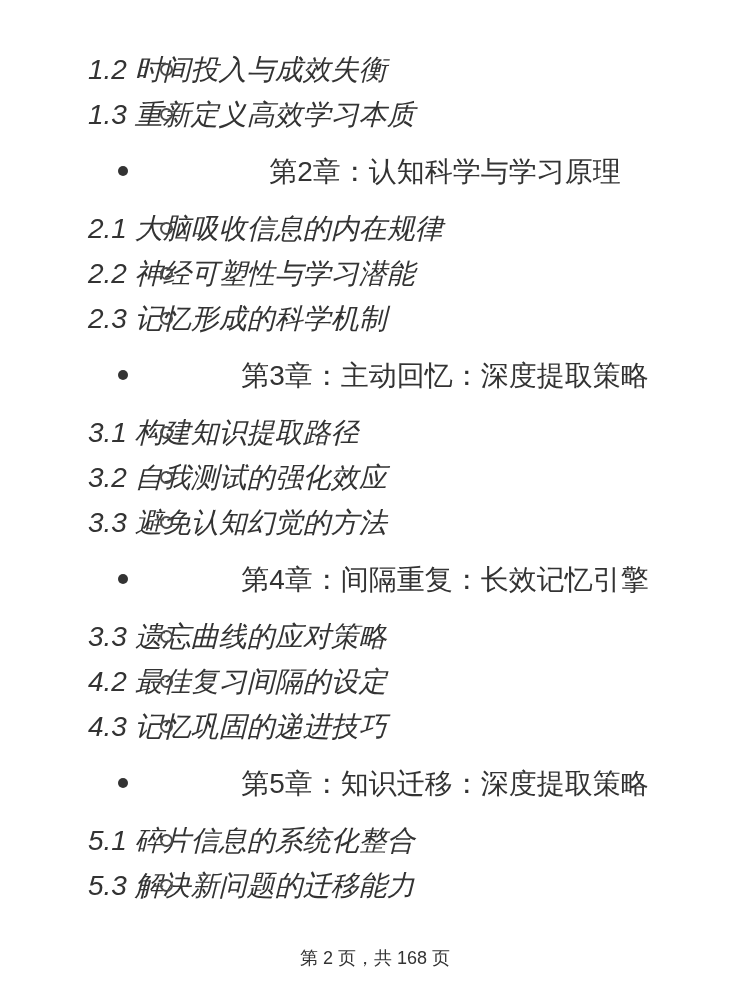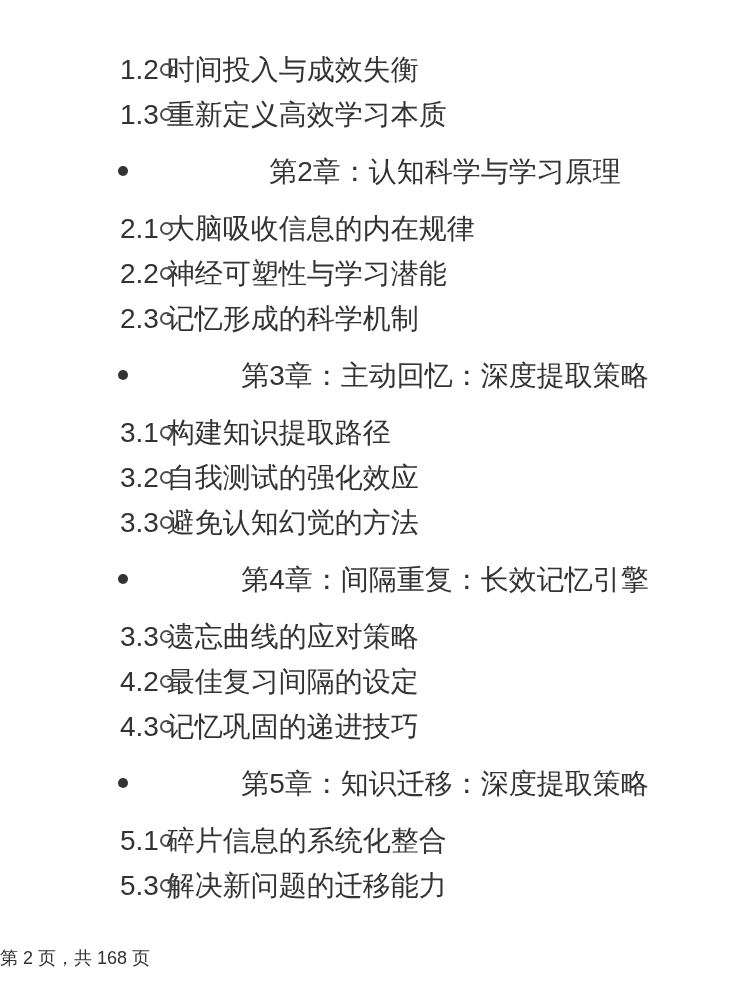--- a/index.html
+++ b/index.html
@@ -26,38 +26,39 @@
     position: absolute;
     left: 118px;
     top: 17px;
     width: 10px;
     height: 10px;
     border-radius: 50%;
     background: #333333;
   }
   .sub-group { margin: 12px 0; }
   .sub-group.first { margin-top: 0; }
-  .sub-row { padding-left: 120px; }
+  .sub-row { padding-left: 88px; font-style: italic; }
   .sub-row::before {
     content: "";
     position: absolute;
     left: 160px;
     top: 16px;
     width: 13px;
     height: 13px;
     box-sizing: border-box;
     border: 2px solid #4d4d4d;
     border-radius: 50%;
     background: transparent;
   }
   .footer {
     position: absolute;
     left: 0;
     right: 0;
     top: 945px;
+    text-align: center;
     font-size: 18px;
     line-height: 26px;
     color: #333333;
   }
 </style>
 </head>
 <body>
 
 <div class="page">
   <div class="content">

